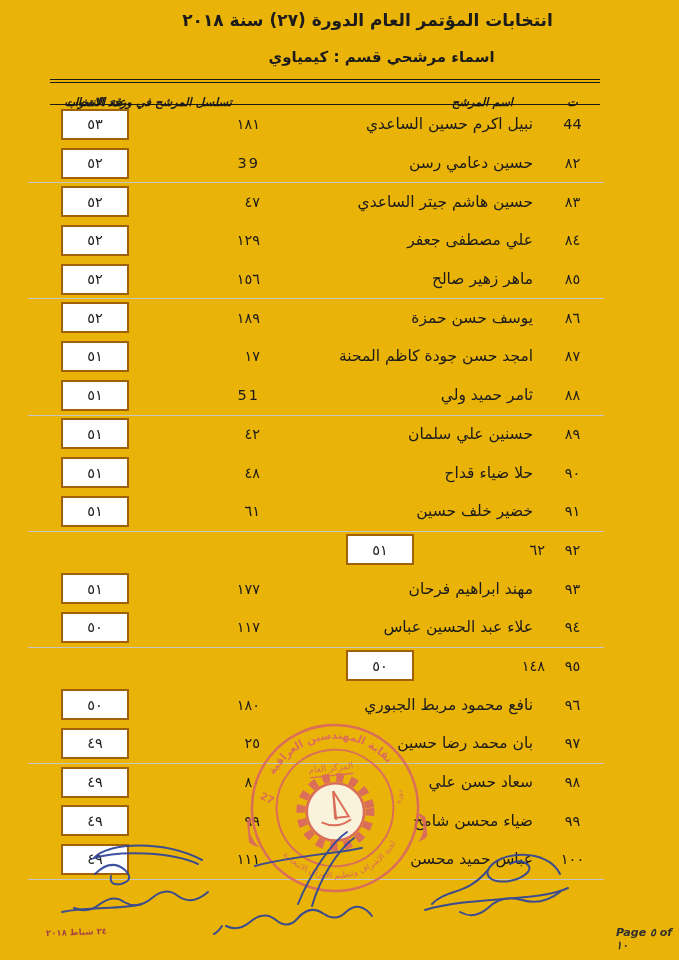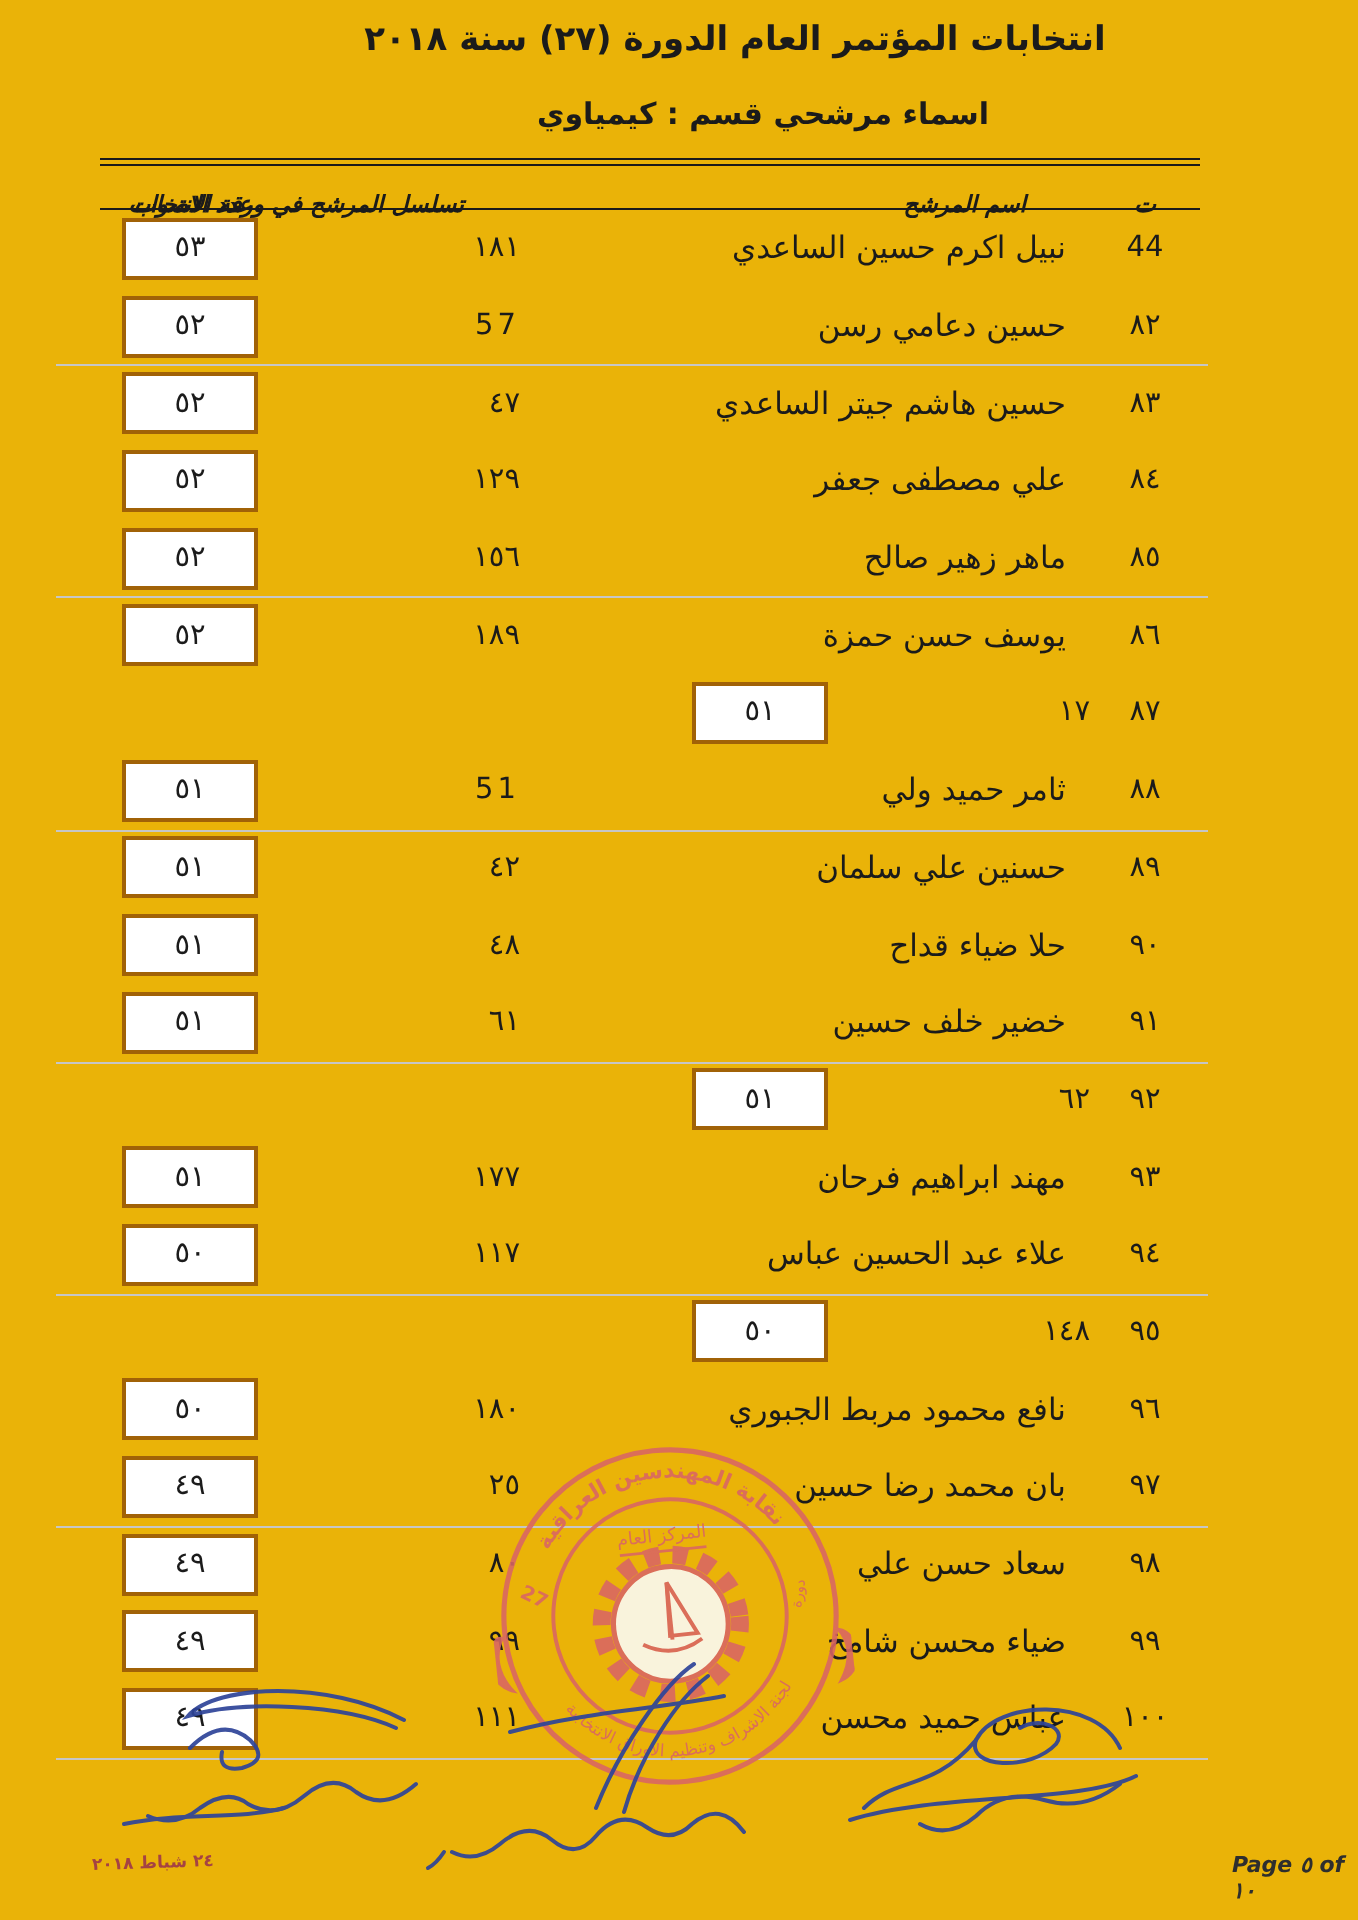--- a/index.html
+++ b/index.html
@@ -92,21 +92,21 @@
         <div class="c-seq">١٨١</div>
         <div class="c-votes">
           <span class="vbox">
               <span>٥٣</span>
             </span>
         </div>
       </div>
         <div class="trow group-end">
         <div class="c-serial">٨٢</div>
         <div class="c-name">حسين دعامي رسن</div>
-        <div class="c-seq">57</div>
+        <div class="c-seq">39</div>
         <div class="c-votes">
           <span class="vbox">
               <span>٥٢</span>
             </span>
         </div>
       </div>
         <div class="trow">
         <div class="c-serial">٨٣</div>
         <div class="c-name">حسين هاشم جيتر الساعدي</div>
         <div class="c-seq">٤٧</div>
@@ -141,20 +141,21 @@
         <div class="c-name">يوسف حسن حمزة</div>
         <div class="c-seq">١٨٩</div>
         <div class="c-votes">
           <span class="vbox">
               <span>٥٢</span>
             </span>
         </div>
       </div>
         <div class="trow">
         <div class="c-serial">٨٧</div>
+        <div class="c-name">امجد حسن جودة كاظم المحنة</div>
         <div class="c-seq">١٧</div>
         <div class="c-votes">
           <span class="vbox">
               <span>٥١</span>
             </span>
         </div>
       </div>
         <div class="trow group-end">
         <div class="c-serial">٨٨</div>
         <div class="c-name">ثامر حميد ولي</div>

